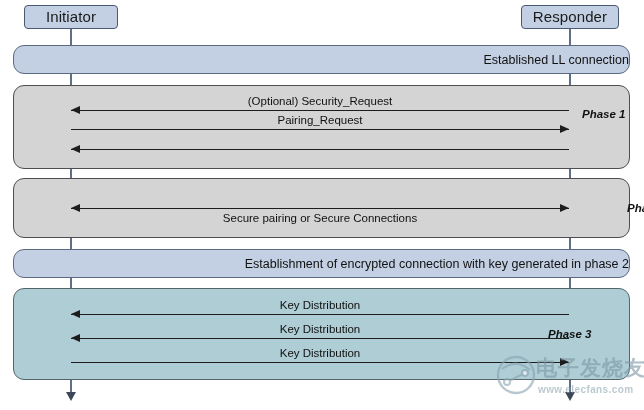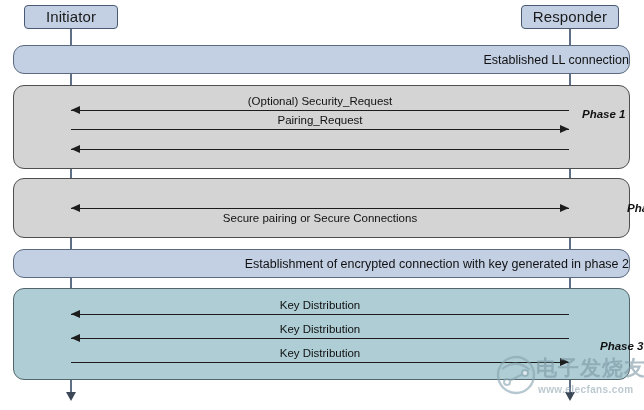--- a/index.html
+++ b/index.html
@@ -93,21 +93,21 @@
     position: absolute;
     font-size: 11.5px;
     font-style: italic;
     font-weight: bold;
     color: #111;
     z-index: 7;
     white-space: nowrap;
   }
   #phase-name-1 { left: 582px; top: 108px; }
   #phase-name-2 { left: 582px; top: 202px; margin-left: 45px; }
-  #phase-name-3 { left: 600px; top: 328px; margin-top: 12px; }
+  #phase-name-3 { left: 548px; top: 328px; }
 
   
   .msg-line {
     position: absolute;
     left: 71px;
     width: 498px;
     height: 1.4px;
     background: #1d1d1d;
     z-index: 6;
   }

